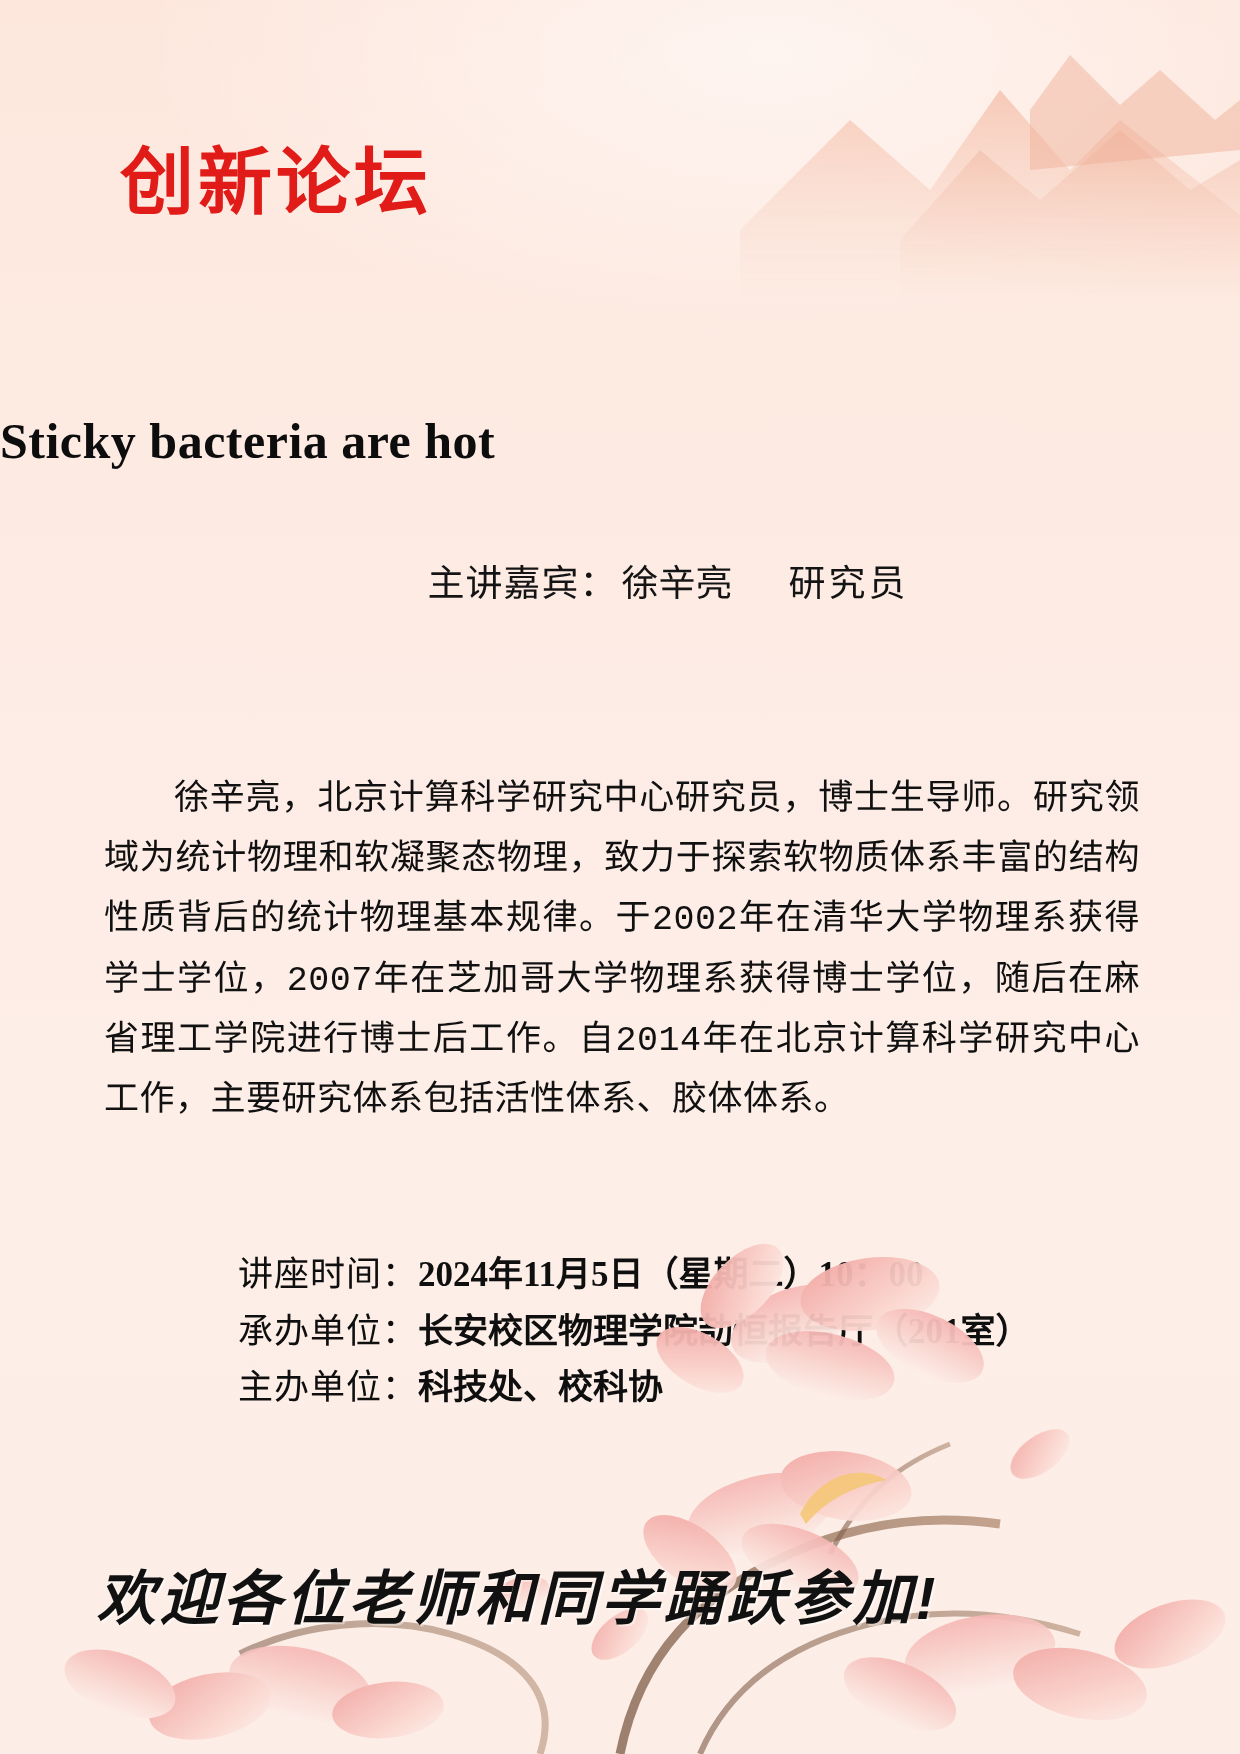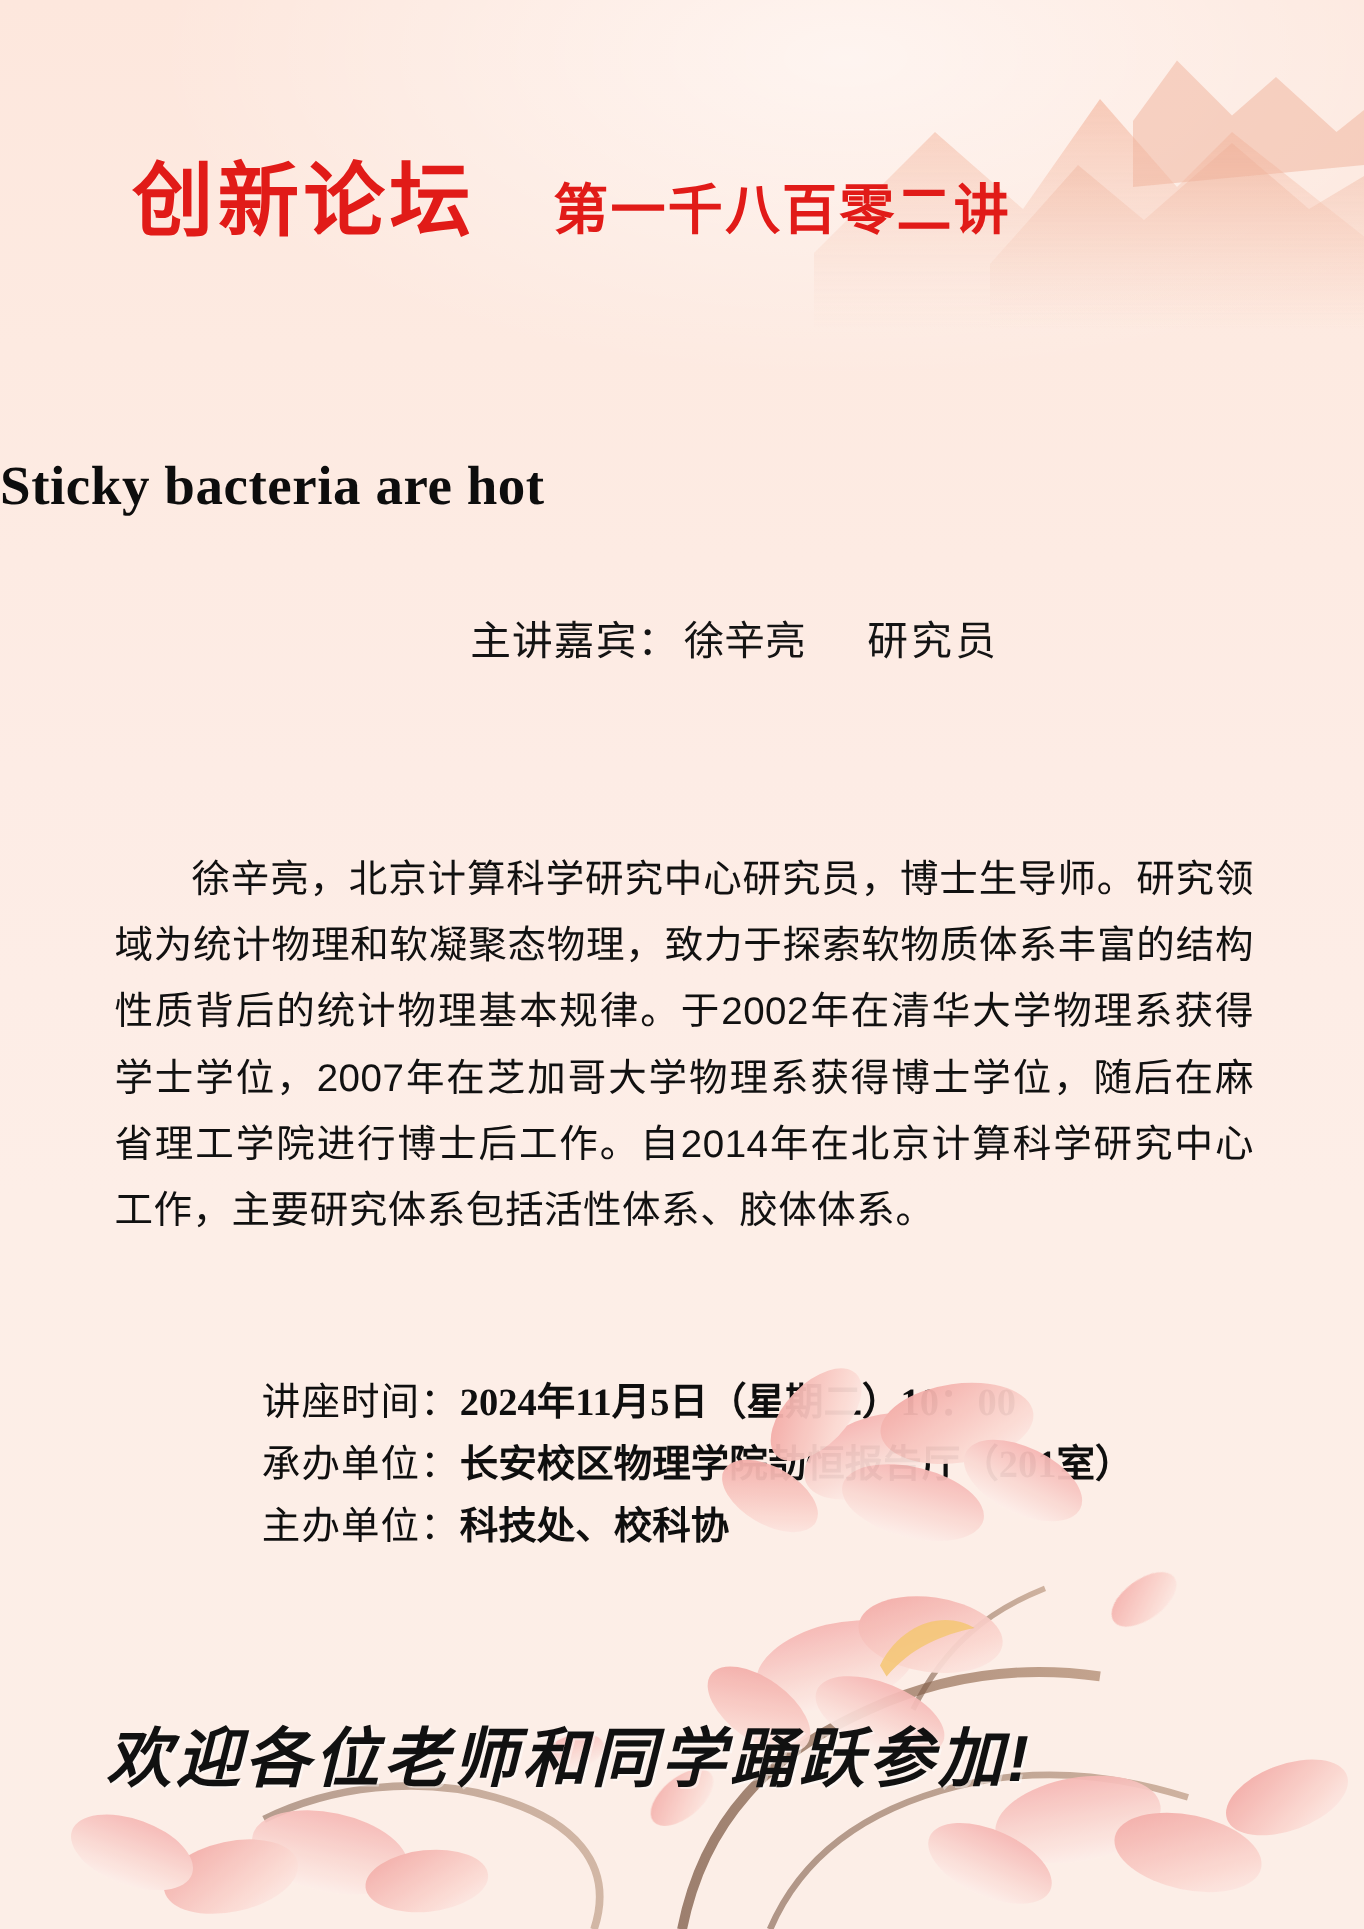--- a/index.html
+++ b/index.html
@@ -121,21 +121,21 @@
   .speakers .row span.label { letter-spacing: 1px; }
   .speakers .row span.name  { margin-left: 4px; }
   .speakers .row span.rank  { margin-left: 56px; letter-spacing: 3px; }
 
   
   .bio {
     position: absolute;
     top: 770px;
     left: 104px;
     width: 1036px;
-    font-family: Liberation Sans, sans-serif;
+    font-family: Liberation Mono, monospace;
     font-size: 35px;
     line-height: 1.72;
     color: #111;
     text-align: justify;
     text-indent: 2em;
     letter-spacing: 0.5px;
   }
 
   
   .info {
@@ -184,21 +184,20 @@
       </linearGradient>
     </defs>
     <path d="M140,230 L250,120 L330,190 L400,90 L470,170 L520,120 L640,215 L640,300 L140,300 Z" fill="url(#mg)"></path>
     <path d="M300,240 L380,150 L440,200 L520,130 L590,190 L640,160 L640,300 L300,300 Z" fill="url(#mg2)"></path>
     <path d="M430,110 L470,55 L520,105 L560,70 L615,120 L640,100 L640,150 L430,170 Z" fill="#eda78d" opacity="0.5"></path>
   </svg>
 
   <div class="header">
     <div class="title-block">
       <div class="forum-title">创新论坛</div>
-      <div class="forum-issue">第一千八百零二讲</div>
     </div>
   </div>
 
   <div class="talk-title">Sticky bacteria are hot</div>
 
   <div class="speakers">
     <div class="row">
       <span class="label">主讲嘉宾：</span><span class="name">徐辛亮</span><span class="rank">研究员</span>
     </div>
   </div>

